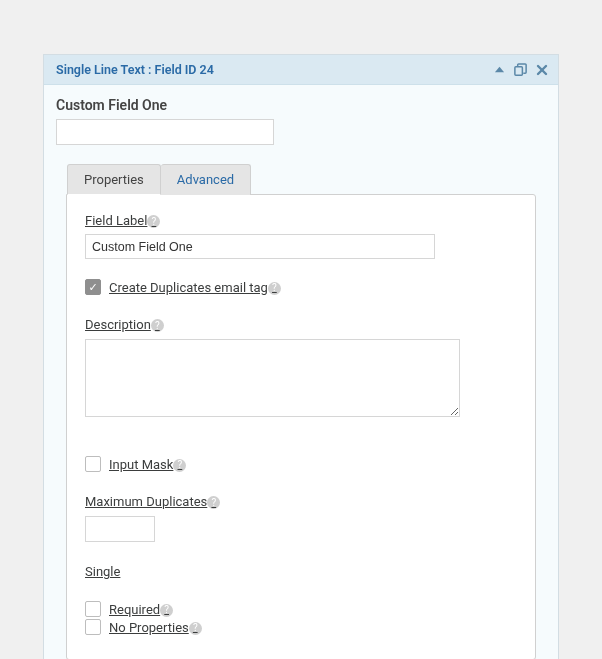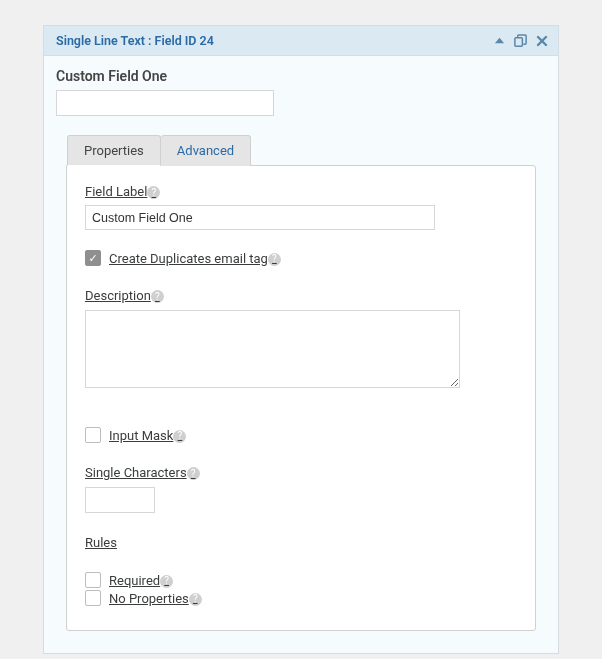--- a/index.html
+++ b/index.html
@@ -7,21 +7,21 @@
     background: #f0f0f0;
     font-family: -apple-system, BlinkMacSystemFont, "Segoe UI", Roboto, "Helvetica Neue", Arial, sans-serif;
     font-size: 13px;
     color: #3b3d3d;
   }
   .canvas {
     width: 602px;
     height: 659px;
     position: relative;
     background: #f0f0f0;
-    padding: 25px 43px 0 43px;
+    padding: 54px 43px 0 43px;
   }
   .panel {
     border: 1px solid #d3dde3;
     background: #f6fbfd;
   }
   .panel-header {
     background: #dae9f2;
     height: 30px;
     display: flex;
     align-items: center;
@@ -234,27 +234,27 @@
 
           <div class="row-checkbox spacer-22" style="margin-top:36px">
             <span class="fake-check"></span>
             <span class="form-label">
               <span>Input Mask</span>
               <span class="qmark">?</span>
             </span>
           </div>
 
           <div class="form-label spacer-22">
-            <span>Single Characters</span>
+            <span>Maximum Duplicates</span>
             <span class="qmark">?</span>
           </div>
           <input type="text" class="small-input" value="" style="">
 
           <div class="form-label spacer-22">
-            <span>Rules</span>
+            <span>Single</span>
           </div>
           <div class="rules-list spacer-6">
             <div class="row-checkbox">
               <span class="fake-check"></span>
               <span class="form-label">
                 <span>Required</span>
                 <span class="qmark">?</span>
               </span>
             </div>
             <div class="row-checkbox">

